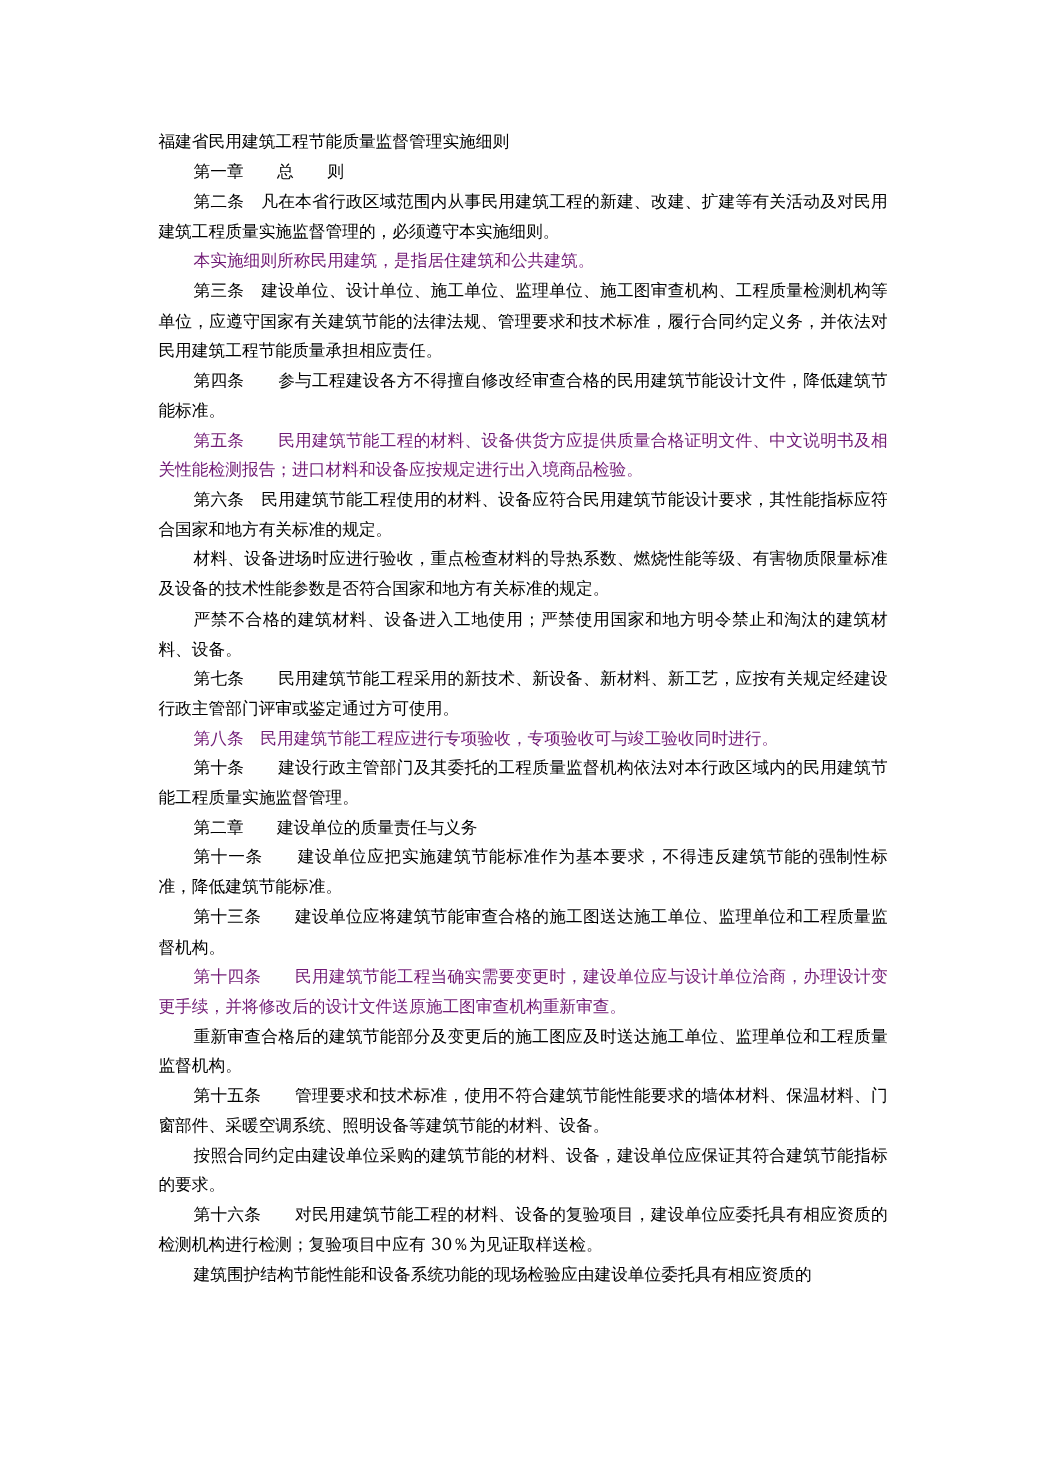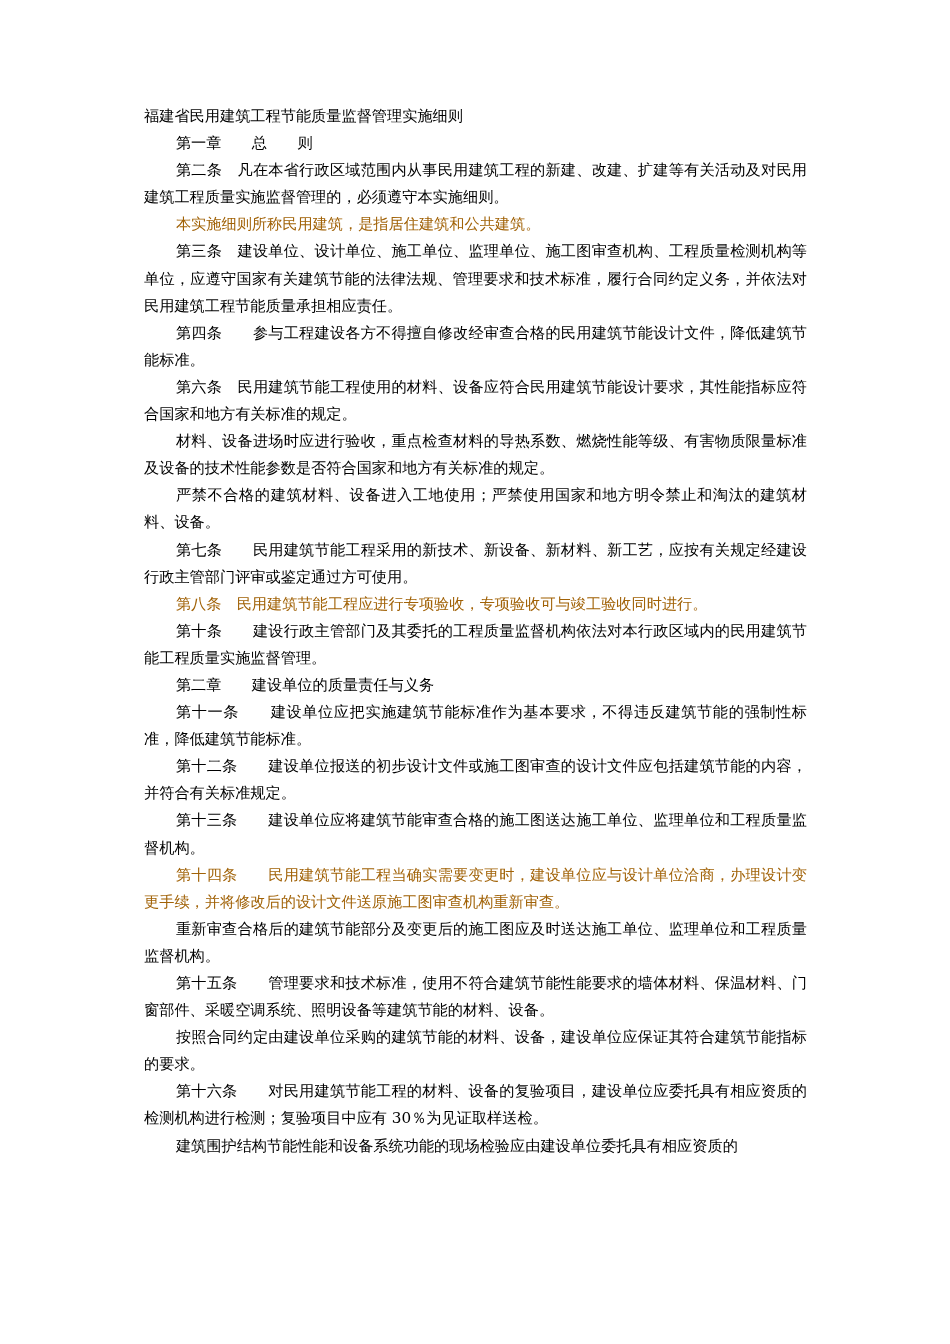--- a/index.html
+++ b/index.html
@@ -17,35 +17,35 @@
   #page {
     position: relative;
     width: 950px;
     height: 1344px;
     background: #ffffff;
     overflow: hidden;
   }
   #doc-body {
     position: absolute;
     left: 144px;
-    top: 103px;
+    top: 116px;
     width: 663px;
   }
   
   .para {
     margin: 0;
     font-size: 15.2px;
     line-height: 27.1px;
     text-align: justify;
     text-justify: inter-ideograph;
     word-break: break-all;
     white-space: normal;
     text-indent: 0;
   }
-  .blue { color: #a16207; }
+  .blue { color: #701a75; }
   .black { color: #000000; }
   .title-line {
     text-indent: 0;
   }
   .chapter-line {
     text-indent: 0;
     white-space: pre;
   }
   .indent2 { text-indent: 2.1em; }
 </style>
@@ -53,29 +53,29 @@
 <body>
 
 <div id="page">
   <div id="doc-body">
       <p class="para black title-line">福建省民用建筑工程节能质量监督管理实施细则</p>
       <p class="para black indent2 chapter-line">第一章　　总　　则</p>
       <p class="para black indent2">第二条　凡在本省行政区域范围内从事民用建筑工程的新建、改建、扩建等有关活动及对民用建筑工程质量实施监督管理的，必须遵守本实施细则。</p>
       <p class="para blue indent2">本实施细则所称民用建筑，是指居住建筑和公共建筑。</p>
       <p class="para black indent2">第三条　建设单位、设计单位、施工单位、监理单位、施工图审查机构、工程质量检测机构等单位，应遵守国家有关建筑节能的法律法规、管理要求和技术标准，履行合同约定义务，并依法对民用建筑工程节能质量承担相应责任。</p>
       <p class="para black indent2">第四条　　参与工程建设各方不得擅自修改经审查合格的民用建筑节能设计文件，降低建筑节能标准。</p>
+      <p class="para blue indent2">第五条　　民用建筑节能工程的材料、设备供货方应提供质量合格证明文件、中文说明书及相关性能检测报告；进口材料和设备应按规定进行出入境商品检验。</p>
       <p class="para black indent2">第六条　民用建筑节能工程使用的材料、设备应符合民用建筑节能设计要求，其性能指标应符合国家和地方有关标准的规定。</p>
       <p class="para black indent2">材料、设备进场时应进行验收，重点检查材料的导热系数、燃烧性能等级、有害物质限量标准及设备的技术性能参数是否符合国家和地方有关标准的规定。</p>
       <p class="para black indent2">严禁不合格的建筑材料、设备进入工地使用；严禁使用国家和地方明令禁止和淘汰的建筑材料、设备。</p>
       <p class="para black indent2">第七条　　民用建筑节能工程采用的新技术、新设备、新材料、新工艺，应按有关规定经建设行政主管部门评审或鉴定通过方可使用。</p>
       <p class="para blue indent2">第八条　民用建筑节能工程应进行专项验收，专项验收可与竣工验收同时进行。</p>
       <p class="para black indent2">第十条　　建设行政主管部门及其委托的工程质量监督机构依法对本行政区域内的民用建筑节能工程质量实施监督管理。</p>
       <p class="para black indent2 chapter-line">第二章　　建设单位的质量责任与义务</p>
       <p class="para black indent2">第十一条　　建设单位应把实施建筑节能标准作为基本要求，不得违反建筑节能的强制性标准，降低建筑节能标准。</p>
-      <p class="para black indent2">第十二条　　建设单位报送的初步设计文件或施工图审查的设计文件应包括建筑节能的内容，并符合有关标准规定。</p>
       <p class="para black indent2">第十三条　　建设单位应将建筑节能审查合格的施工图送达施工单位、监理单位和工程质量监督机构。</p>
       <p class="para blue indent2">第十四条　　民用建筑节能工程当确实需要变更时，建设单位应与设计单位洽商，办理设计变更手续，并将修改后的设计文件送原施工图审查机构重新审查。</p>
       <p class="para black indent2">重新审查合格后的建筑节能部分及变更后的施工图应及时送达施工单位、监理单位和工程质量监督机构。</p>
       <p class="para black indent2">第十五条　　管理要求和技术标准，使用不符合建筑节能性能要求的墙体材料、保温材料、门窗部件、采暖空调系统、照明设备等建筑节能的材料、设备。</p>
       <p class="para black indent2">按照合同约定由建设单位采购的建筑节能的材料、设备，建设单位应保证其符合建筑节能指标的要求。</p>
       <p class="para black indent2">第十六条　　对民用建筑节能工程的材料、设备的复验项目，建设单位应委托具有相应资质的检测机构进行检测；复验项目中应有 30％为见证取样送检。</p>
       <p class="para black indent2">建筑围护结构节能性能和设备系统功能的现场检验应由建设单位委托具有相应资质的</p>
     </div>
 </div>
 

